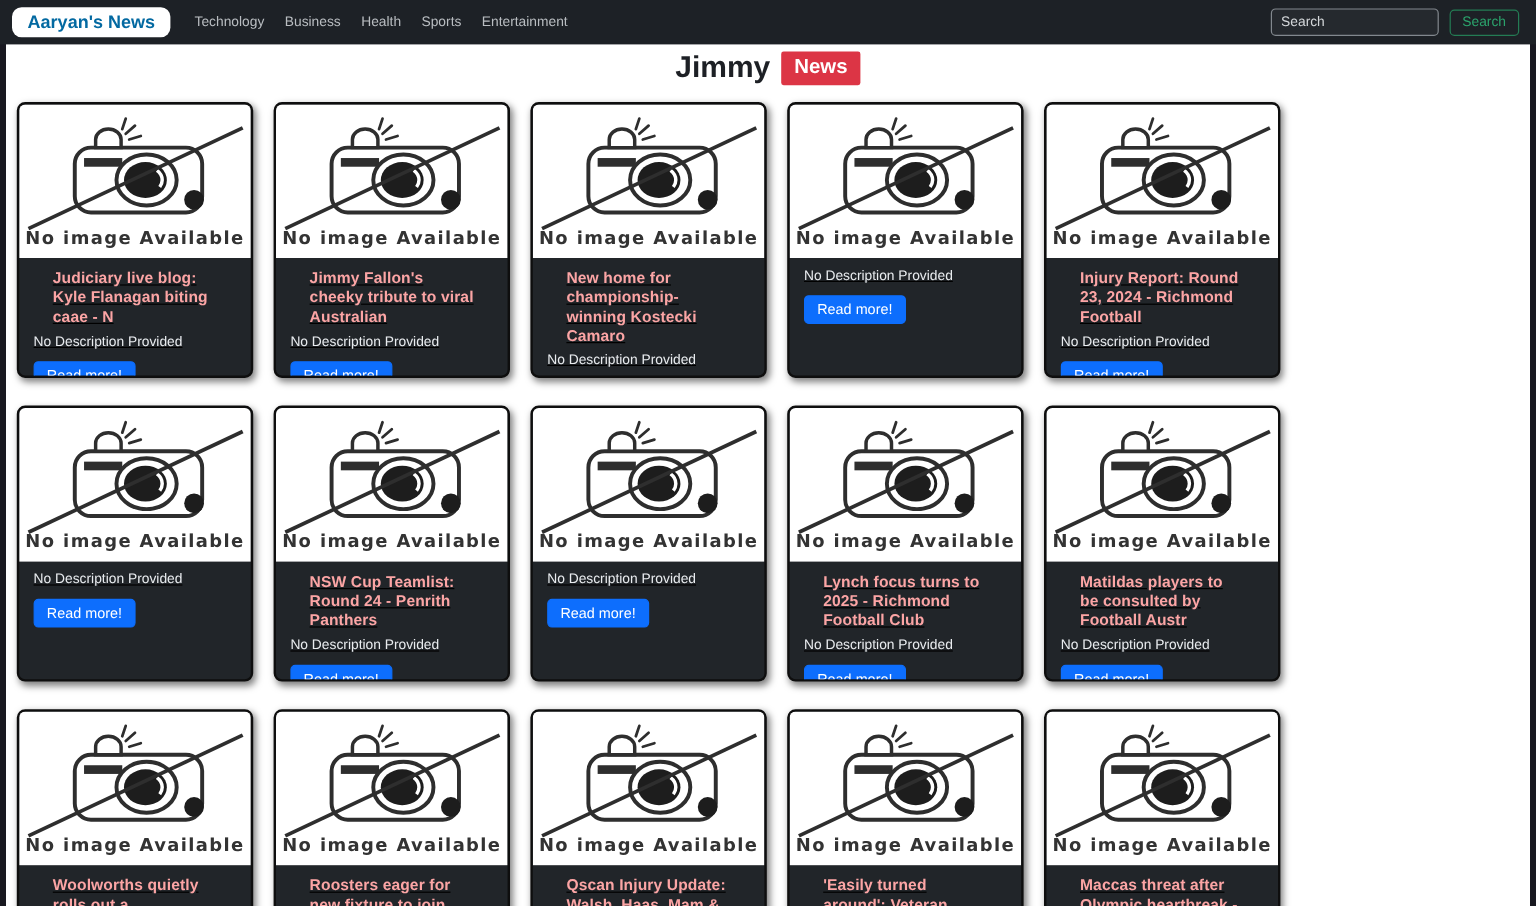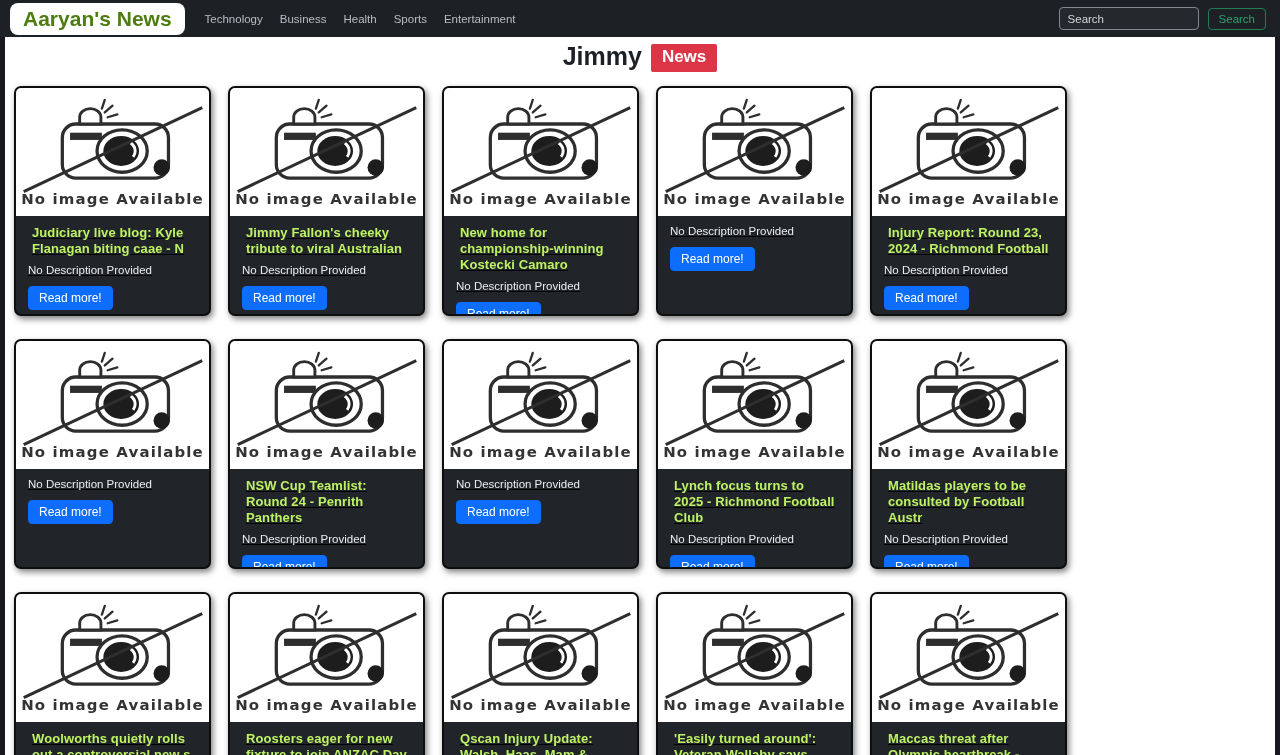--- a/index.html
+++ b/index.html
@@ -9,22 +9,22 @@
     background: #181820;
     font-family: "Liberation Sans", sans-serif;
   }
   
   .navbar {
     height: 37px; background: #1d2126;
     display: flex; align-items: center;
     padding: 0 10px; gap: 20px;
   }
   .brand {
-    background: #fff; color: #4d7c0f;
-    font-weight: bold; font-size: 21px;
+    background: #fff; color: #0369a1;
+    font-weight: bold; font-size: 15px;
     padding: 4px 13px; border-radius: 8px;
     cursor: pointer; white-space: nowrap;
   }
   .nav-links { display: flex; gap: 17px; align-items: center; }
   .nav-link {
     color: #b9bdc1; font-size: 11.5px; text-decoration: none; cursor: pointer;
   }
   .search-zone { margin-left: auto; display: flex; align-items: center; gap: 9px; padding-right: 4px; }
   .search-input {
     width: 140px; height: 23px;
@@ -66,22 +66,22 @@
     box-shadow: 2px 3px 6px rgba(0,0,0,0.5);
     flex: 0 0 auto;
     text-decoration: underline;
   }
   .card-img {
     background: #fff; height: 128px;
     display: flex; align-items: center; justify-content: center;
   }
   .card-body { padding: 9px 12px 0; }
   .card-title {
-    font-size: 13px; font-weight: 700; color: #bef264;
-    margin: 0 4px 7px; line-height: 1.22; letter-spacing: 0.1px;
+    font-size: 13px; font-weight: 700; color: #fca5a5;
+    margin: 0 16px 7px; line-height: 1.22; letter-spacing: 0.1px;
   }
   .card-desc { font-size: 11.5px; color: #e9ecef; margin: 0 0 10px; }
   .read-more {
     background: #0d6efd; color: #fff;
     border: 1px solid #0d6efd; border-radius: 4px;
     font-size: 12px; padding: 4px 10px; cursor: pointer;
     font-family: "Liberation Sans", sans-serif;
   }
 </style>
 </head>

